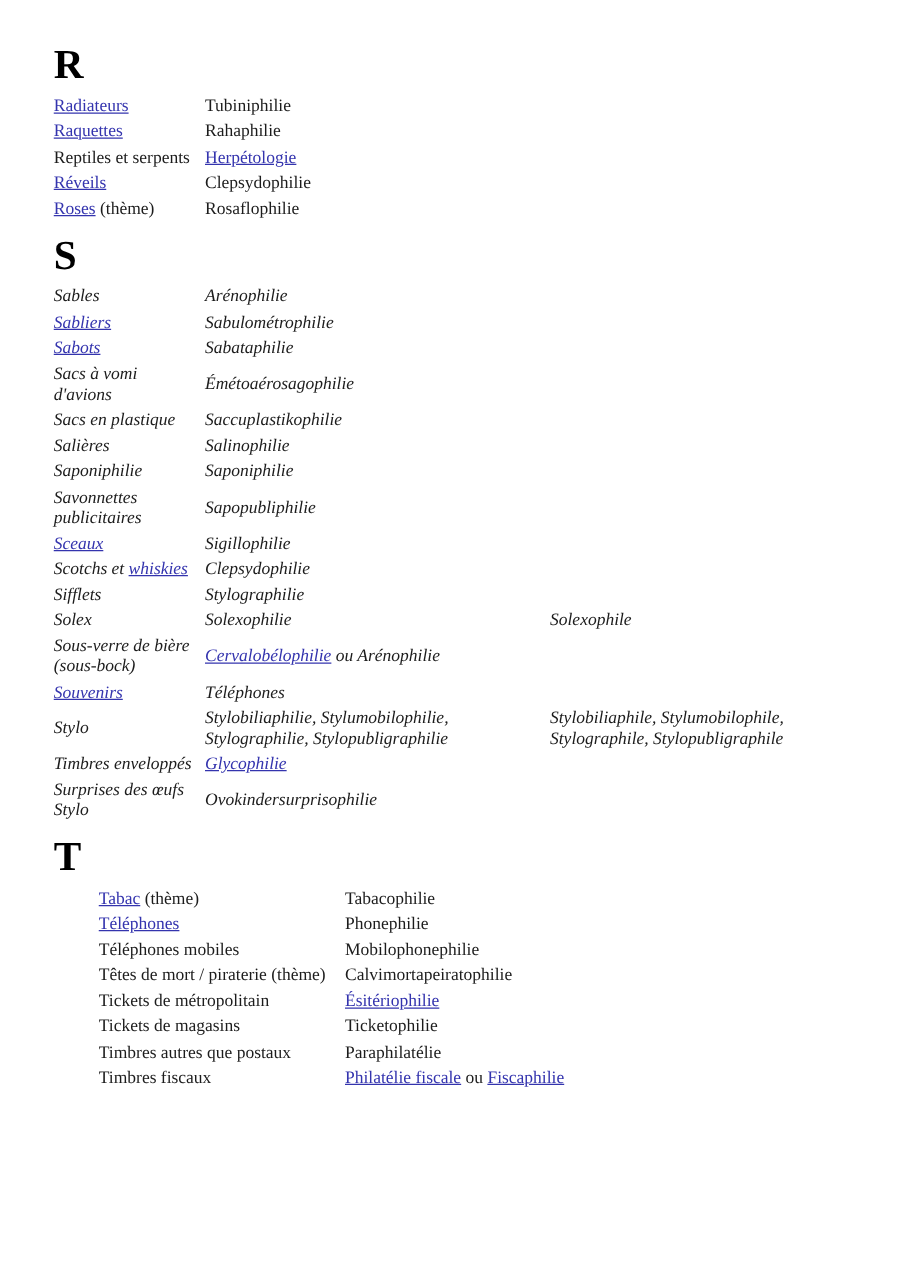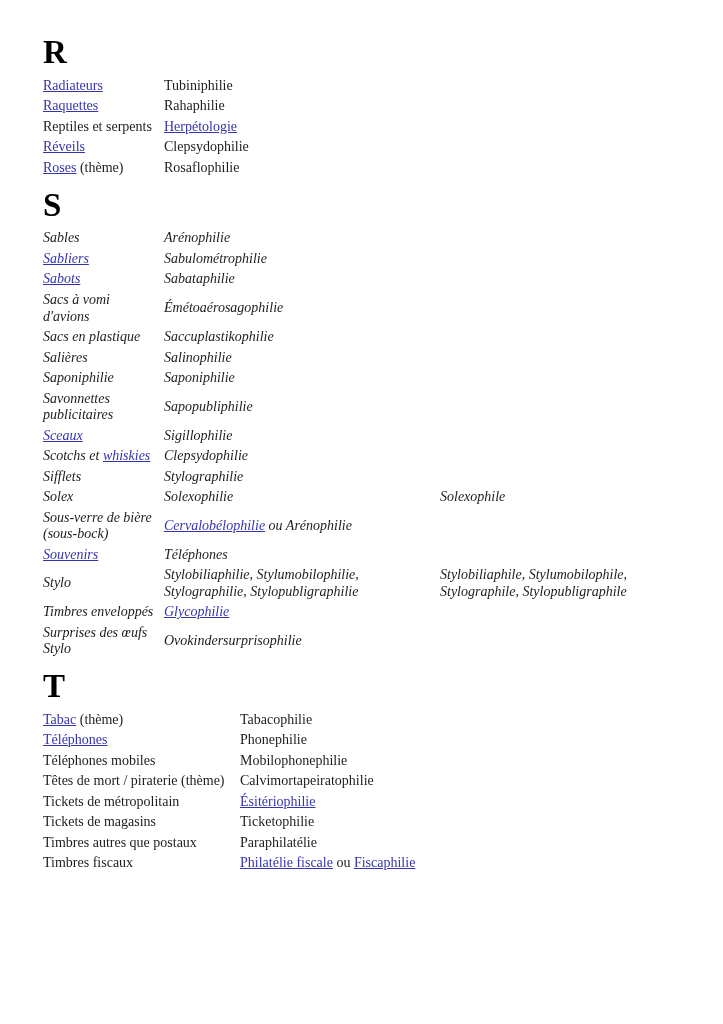--- a/index.html
+++ b/index.html
@@ -180,21 +180,21 @@
             <tr>
               <td><span>Surprises des œufs Stylo</span></td>
               <td><span>Ovokindersurprisophilie</span></td>
               <td></td>
             </tr>
           </tbody>
         </table>
       </section>
       <section>
         <h2 class="letter-heading">T</h2>
-        <table class="collections-table" style="width: 527px;">
+        <table class="collections-table" style="width: 527px; margin-left: 36px;">
           <colgroup>
             <col style="width: 197px;">
             <col style="width: 330px;">
           </colgroup>
           <tbody>
             <tr>
               <td><a class="wiki-link" href="#">Tabac</a><span> (thème)</span></td>
               <td><span>Tabacophilie</span></td>
             </tr>
             <tr>

